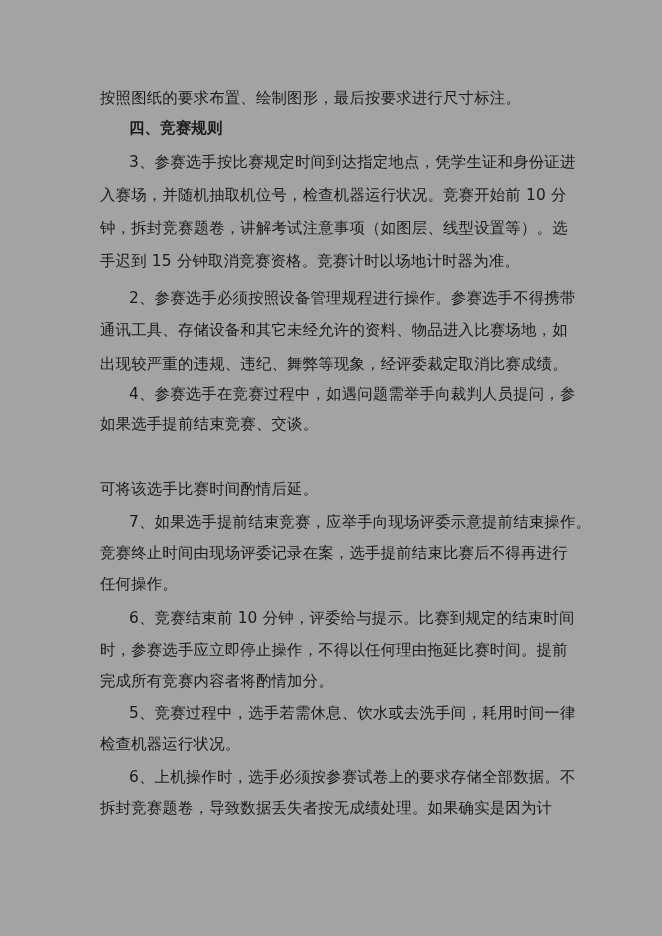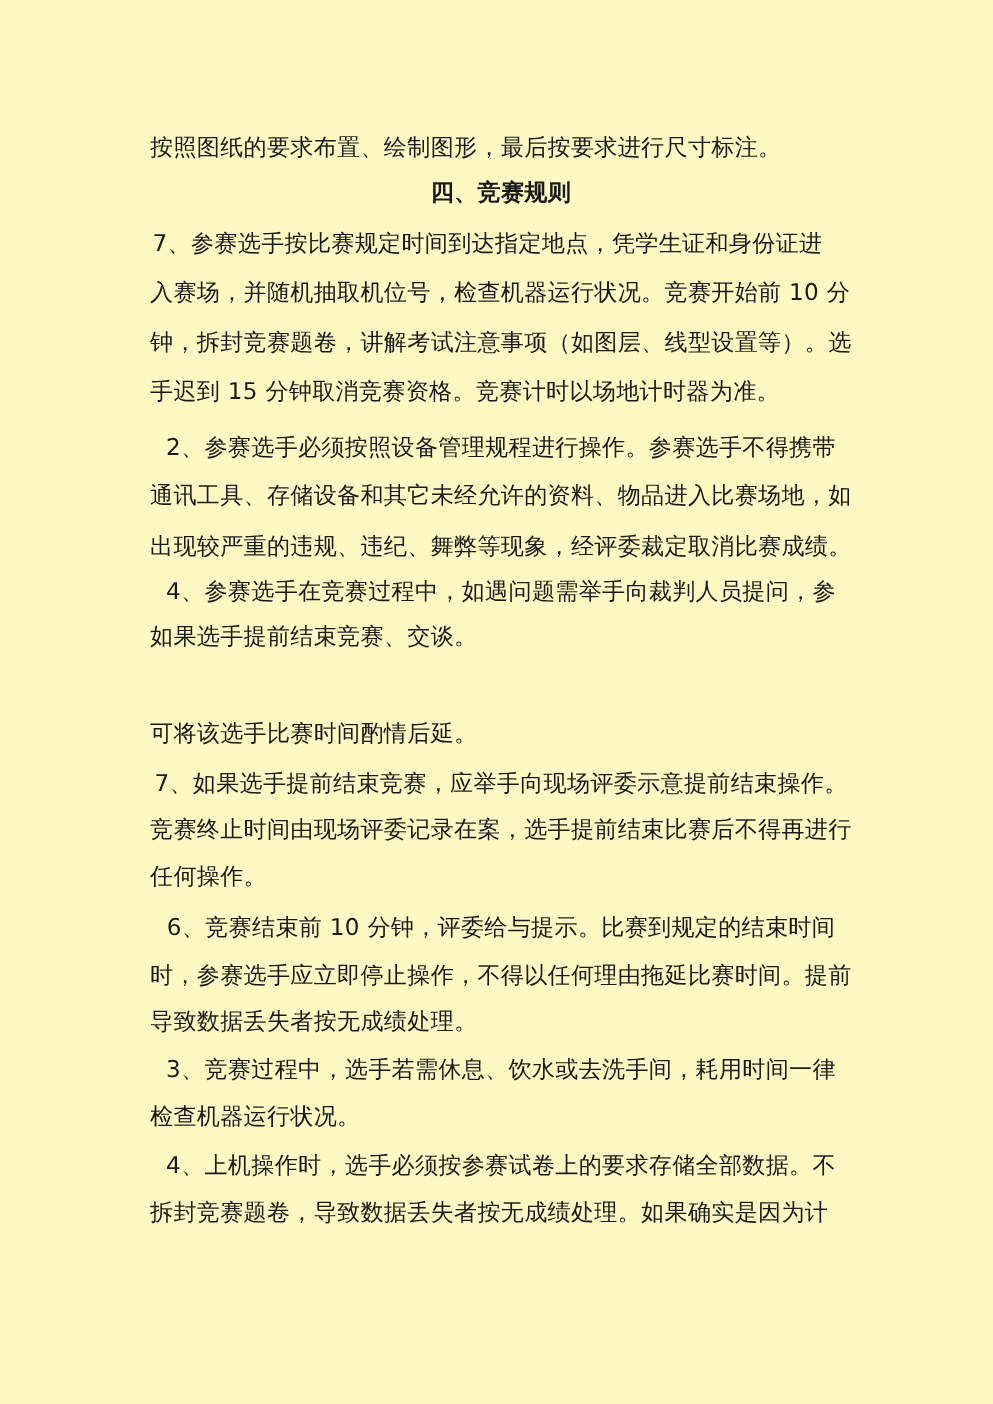--- a/index.html
+++ b/index.html
@@ -1,52 +1,52 @@
 <!DOCTYPE html>
 <html><head>
 <meta charset="utf-8">
 <style>
   html, body { margin:0; padding:0; background:#ffffff; }
   body { width:662px; height:936px; overflow:hidden; position:relative; }
-  .page { position:absolute; left:0; top:0; width:662px; height:936px; background:#fef9c3; }
+  .page { position:absolute; left:0; top:0; width:662px; height:936px; background:#a3a3a3; }
   .line {
     position:absolute; left:100px; width:468px;
     font-family:"DejaVu Sans", sans-serif; font-size:15.4px; color:#1a1a1a;
     white-space:nowrap; line-height:20px; letter-spacing:0.2px;
   }
-  .indent { left:100px;text-align:center; }
+  .indent { left:129px; }
   .heading { font-weight:bold; }
 </style>
 </head>
 <body>
 
 <div class="page">
   <div class="line" style="top:88px">按照图纸的要求布置、绘制图形，最后按要求进行尺寸标注。</div>
   <div class="line indent heading" style="top:118px">四、竞赛规则</div>
 
-  <div class="line indent" style="top:152px;width:450px">7、参赛选手按比赛规定时间到达指定地点，凭学生证和身份证进</div>
+  <div class="line indent" style="top:152px;width:450px">3、参赛选手按比赛规定时间到达指定地点，凭学生证和身份证进</div>
   <div class="line" style="top:185px">入赛场，并随机抽取机位号，检查机器运行状况。竞赛开始前 10 分</div>
   <div class="line" style="top:218px">钟，拆封竞赛题卷，讲解考试注意事项（如图层、线型设置等）。选</div>
   <div class="line" style="top:251px">手迟到 15 分钟取消竞赛资格。竞赛计时以场地计时器为准。</div>
 
   <div class="line indent" style="top:288px">2、参赛选手必须按照设备管理规程进行操作。参赛选手不得携带</div>
   <div class="line" style="top:320px">通讯工具、存储设备和其它未经允许的资料、物品进入比赛场地，如</div>
   <div class="line" style="top:354px">出现较严重的违规、违纪、舞弊等现象，经评委裁定取消比赛成绩。</div>
 
   <div class="line indent" style="top:384px">4、参赛选手在竞赛过程中，如遇问题需举手向裁判人员提问，参</div>
   <div class="line" style="top:414px">如果选手提前结束竞赛、交谈。</div>
 
   <div class="line" style="top:479px">可将该选手比赛时间酌情后延。</div>
 
   <div class="line indent" style="top:512px">7、如果选手提前结束竞赛，应举手向现场评委示意提前结束操作。</div>
   <div class="line" style="top:543px">竞赛终止时间由现场评委记录在案，选手提前结束比赛后不得再进行</div>
   <div class="line" style="top:574px">任何操作。</div>
 
   <div class="line indent" style="top:608px">6、竞赛结束前 10 分钟，评委给与提示。比赛到规定的结束时间</div>
   <div class="line" style="top:640px">时，参赛选手应立即停止操作，不得以任何理由拖延比赛时间。提前</div>
-  <div class="line" style="top:671px">导致数据丢失者按无成绩处理。</div>
+  <div class="line" style="top:671px">完成所有竞赛内容者将酌情加分。</div>
 
-  <div class="line indent" style="top:703px">3、竞赛过程中，选手若需休息、饮水或去洗手间，耗用时间一律</div>
+  <div class="line indent" style="top:703px">5、竞赛过程中，选手若需休息、饮水或去洗手间，耗用时间一律</div>
   <div class="line" style="top:734px">检查机器运行状况。</div>
 
-  <div class="line indent" style="top:767px">4、上机操作时，选手必须按参赛试卷上的要求存储全部数据。不</div>
+  <div class="line indent" style="top:767px">6、上机操作时，选手必须按参赛试卷上的要求存储全部数据。不</div>
   <div class="line" style="top:798px">拆封竞赛题卷，导致数据丢失者按无成绩处理。如果确实是因为计</div>
 </div>
 
 </body></html>

